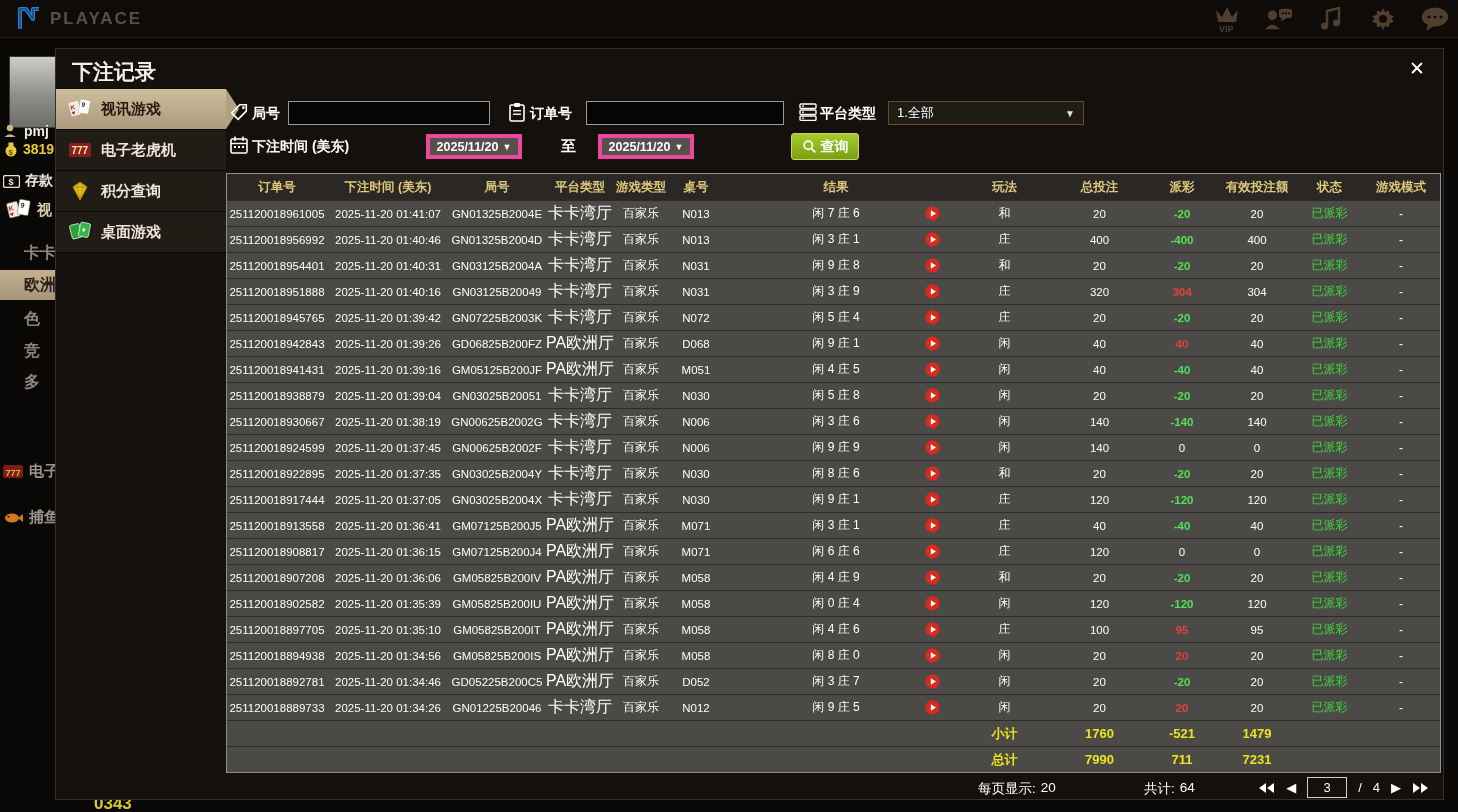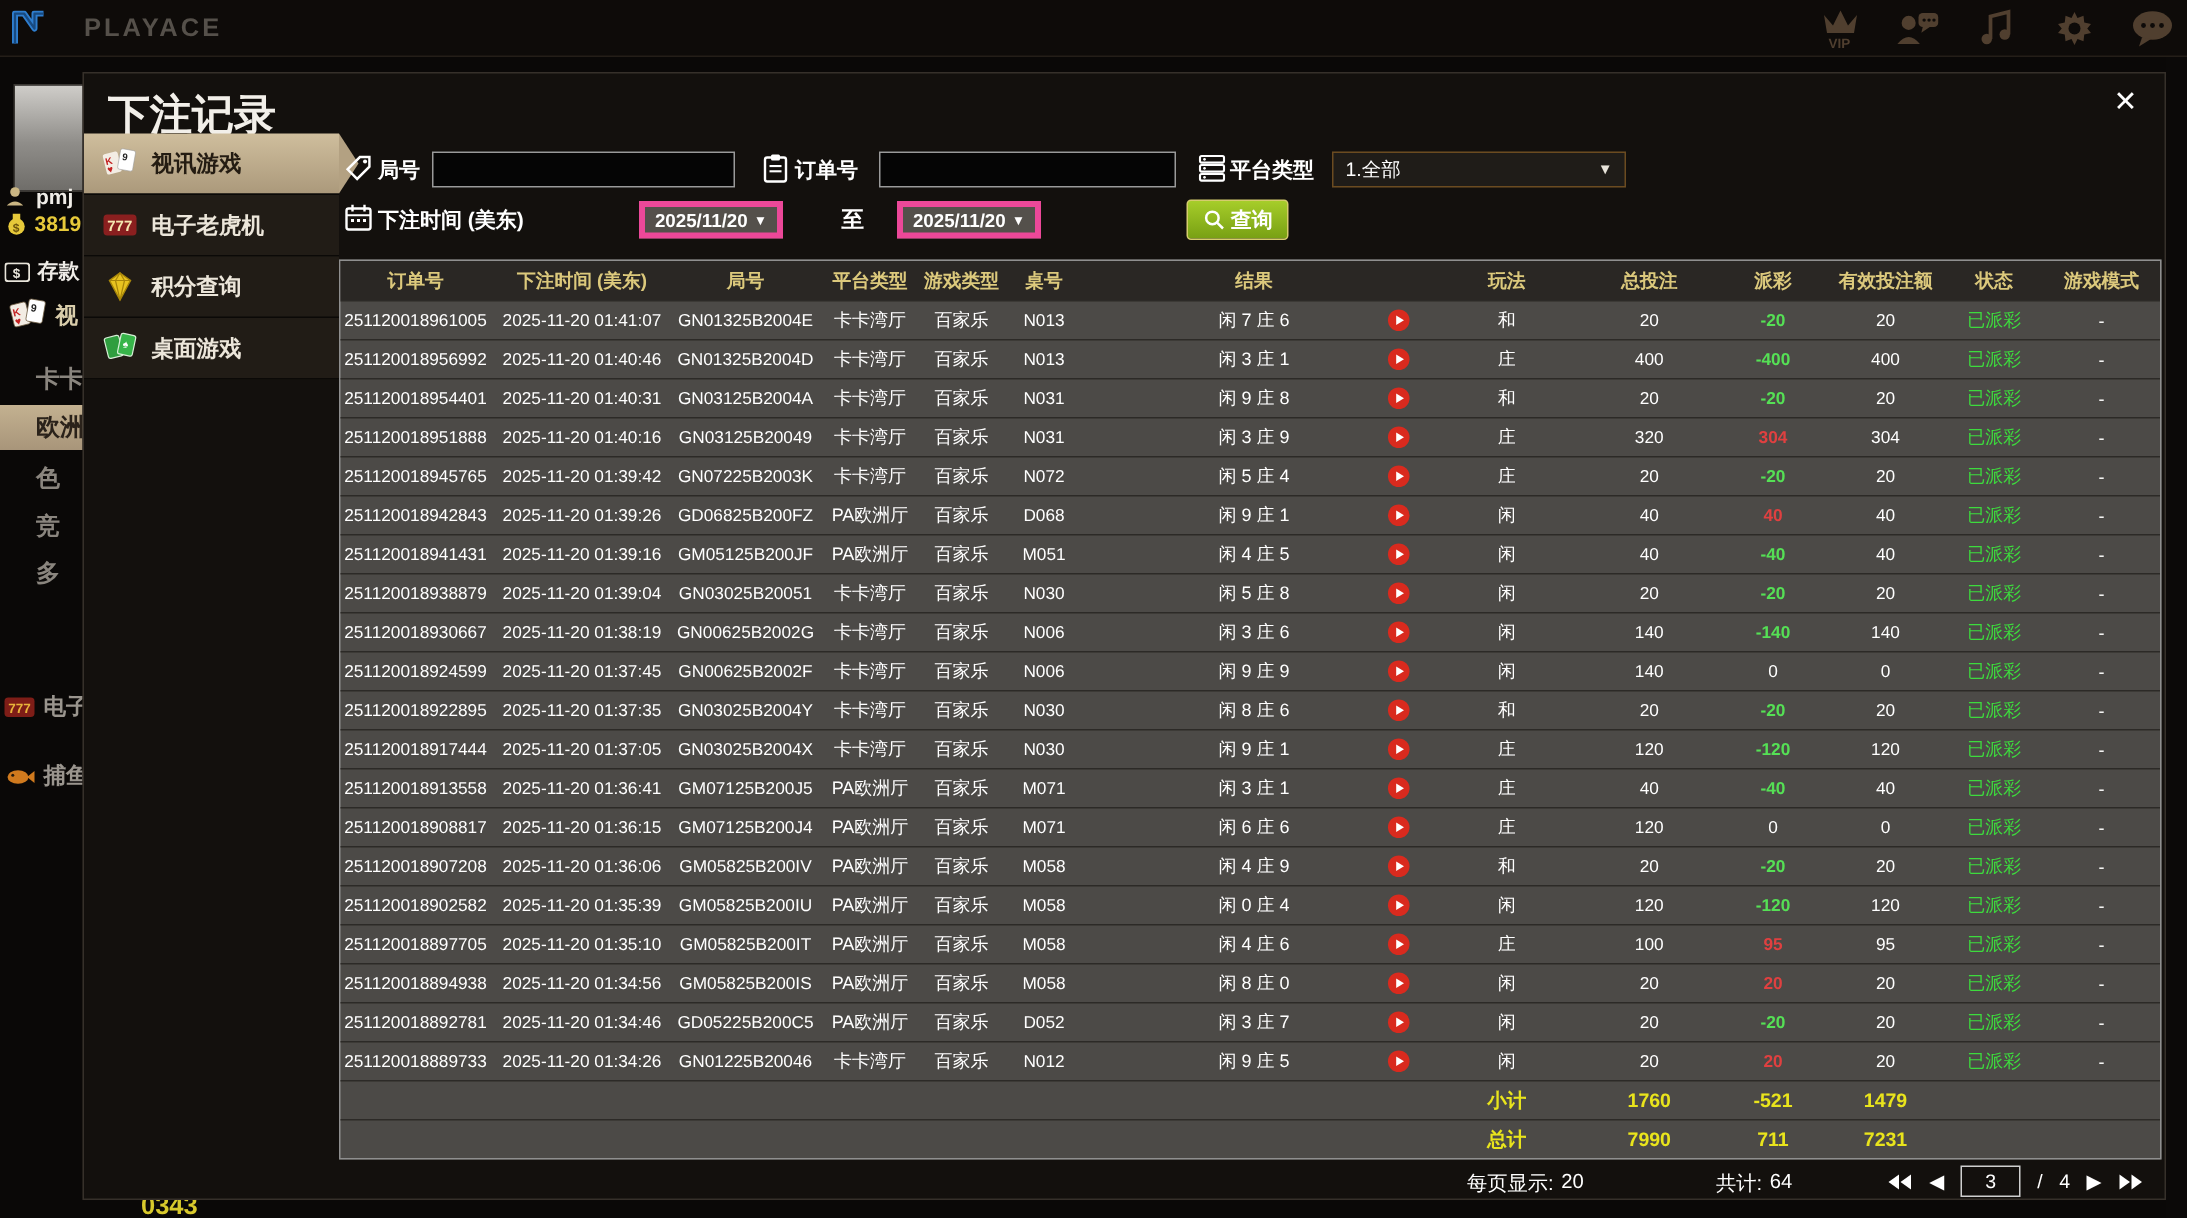--- a/index.html
+++ b/index.html
@@ -3,21 +3,21 @@
 <meta charset="utf-8">
 <style>
   * { margin:0; padding:0; box-sizing:border-box; }
   html,body { width:1458px; height:812px; background:#060504; overflow:hidden;
     font-family:"Liberation Sans","DejaVu Sans",sans-serif; }
   .stage { position:relative; width:1458px; height:812px; background:#0a0807; }
 
   
   .topbar { position:absolute; left:0; top:0; width:1458px; height:38px; background:#0e0b09;
     border-bottom:1px solid #241e18; display:flex; align-items:center; z-index:5; }
-  .brand { display:flex; align-items:center; gap:24px; padding-left:8px; }
+  .brand { display:flex; align-items:center; gap:8px; padding-left:18px; }
   .brand-mark { width:24px; height:24px; }
   .brand-text { color:#55504a; font-weight:bold; font-size:17px; letter-spacing:2px; }
   .top-icons { position:absolute; right:8px; top:0; height:38px; display:flex; align-items:center; gap:22px; }
   .top-icons .tico { width:30px; height:28px; display:flex; align-items:center; justify-content:center; }
 
   
   .underlay { position:absolute; inset:0; z-index:1; }
   .u-avatar { position:absolute; left:9px; top:56px; width:82px; height:72px;
     background:linear-gradient(180deg,#cfcdc9,#8f8d89 55%,#6f6d69); border:1px solid #3a3733; }
   .u-row { position:absolute; display:flex; align-items:center; gap:5px; color:#efece7; font-weight:bold; }
@@ -29,21 +29,21 @@
     padding-left:24px; color:#8a857e; font-weight:bold; font-size:16px; }
   .u-nav.active { background:linear-gradient(180deg,#c3b190,#a8957a); color:#2a221a; }
   .u-slot { left:2px; top:462px; color:#9a958e; font-size:15px; }
   .u-fish { left:2px; top:508px; color:#9a958e; font-size:15px; }
   .u-bottom { position:absolute; left:94px; top:794px; color:#d8c92c; font-weight:bold; font-size:17px; }
   .pico { display:inline-flex; }
 
   
   .dialog { position:absolute; left:55px; top:48px; width:1389px; height:752px; background:#13100d;
     border:1px solid #36302a; z-index:10; }
-  .dlg-title { position:absolute; left:16px; top:9px; color:#f2efe9; font-size:28px; font-weight:600; }
+  .dlg-title { position:absolute; left:16px; top:9px; color:#f2efe9; font-size:21px; font-weight:600; }
   .dlg-close { position:absolute; right:18px; top:10px; color:#fff; font-size:19px; line-height:19px; cursor:pointer; }
 
   
   .tabs { position:absolute; left:0; top:40px; width:170px; }
   .tab { position:relative; height:41px; display:flex; align-items:center; gap:9px; padding-left:12px;
     background:#211c16; border-bottom:1px solid #0b0907; cursor:pointer; }
   .tab-label { color:#ece6da; font-weight:bold; font-size:15px; }
   .tab.active { background:linear-gradient(180deg,#cfbe9d,#ab997b); }
   .tab.active .tab-label { color:#241c12; }
   .tab.active::after { content:""; position:absolute; right:-13px; top:0; border-top:20.5px solid transparent;
@@ -66,21 +66,21 @@
     border:1px solid #d6cc6e; border-radius:3px; color:#fff; font-weight:bold; font-size:14px;
     display:flex; align-items:center; justify-content:center; gap:4px; cursor:pointer; }
 
   
   .btable { position:absolute; left:170px; top:124px; width:1215px; border:1px solid #8f8f8f; background:#4c4a47; }
   .trow { display:flex; height:26px; align-items:stretch; border-top:1px solid #2c2a27; }
   .trow.thead { background:#2a2724; border-top:none; }
   .cell { display:flex; align-items:center; justify-content:center; color:#fff; font-size:11.5px;
     white-space:nowrap; overflow:hidden; }
   .thead .cell { color:#dcc97c; font-weight:bold; font-size:12.5px; }
-  .c0{width:100px;} .c1{width:122px;} .c2{width:96px;} .c3{width:70px; font-size:12px;}
+  .c0{width:100px;} .c1{width:122px;} .c2{width:96px;} .c3{width:70px; font-size:16px;}
   .c4{width:52px; font-size:12px;} .c5{width:58px;}
   .c6{width:182px; padding-left:40px; font-size:12px;} .c7{width:50px;}
   .c8{width:95px; font-size:12px;} .c9{width:95px;} .c10{width:70px;} .c11{width:80px;}
   .c12{width:65px; font-size:12px;} .c13{flex:1; font-size:12px;}
   .cspacer{width:730px;}
   .pos{color:#e04040; font-weight:bold;} .neg{color:#55e055; font-weight:bold;} .zero{color:#fff;}
   .status{color:#3ddb3d;}
   .sumrow .cell { color:#e9e41c; font-weight:bold; font-size:13px; }
   .playwrap { cursor:pointer; }
 

